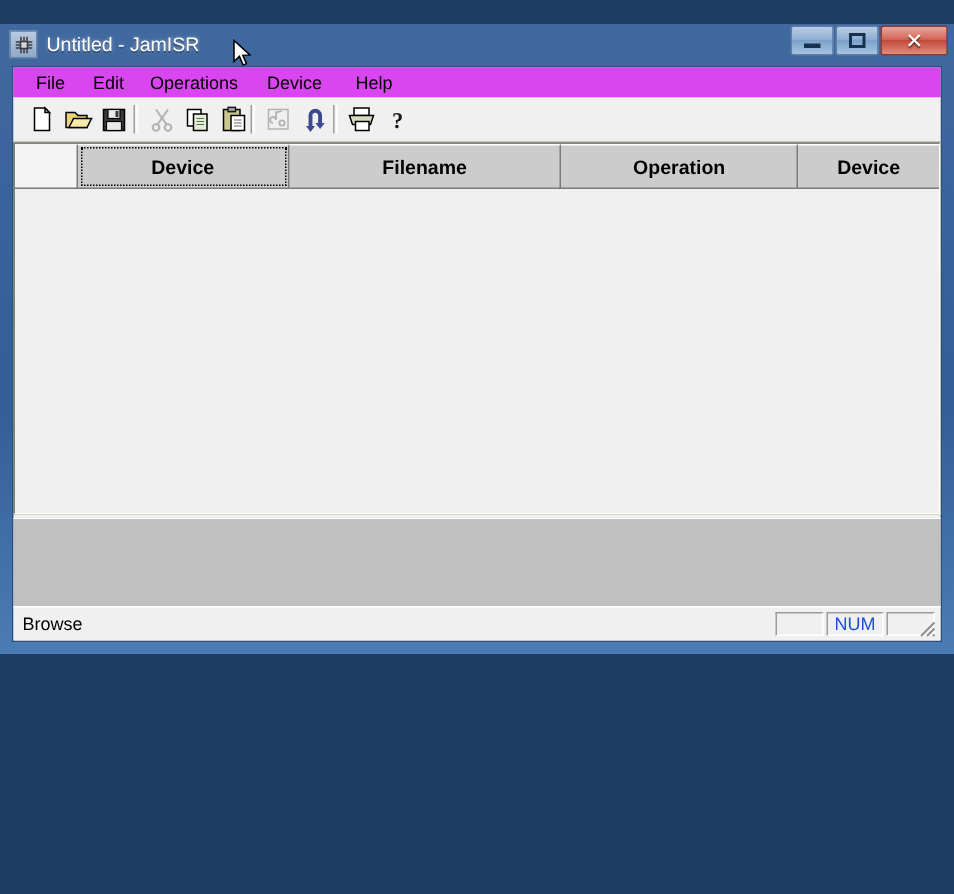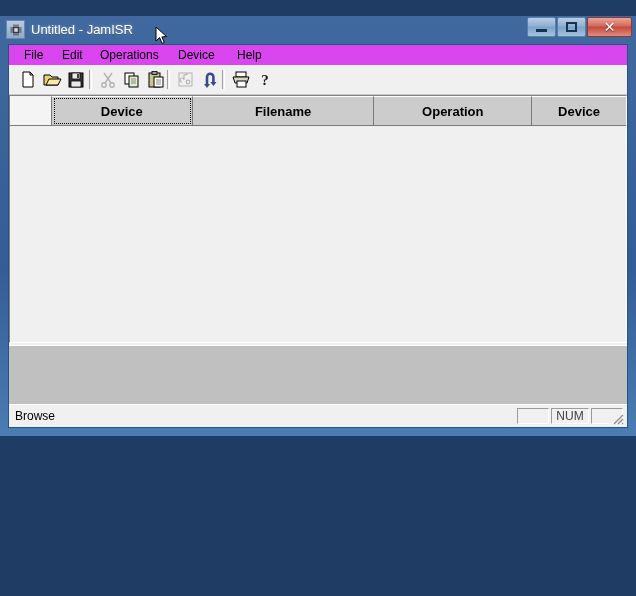--- a/index.html
+++ b/index.html
@@ -70,21 +70,21 @@
   
   .clientfill{position:absolute;left:0;top:300px;right:0;bottom:22px;background:#c0c0c0;
               border-top:1px solid #ffffff;}
 
   
   .statusbar{position:absolute;left:0;right:0;bottom:0;height:22px;background:#f0f0f0;
              border-top:1px solid #ffffff;}
   .status-text{position:absolute;left:6px;top:4px;font-size:12px;color:#000;}
   .spane{position:absolute;top:3px;height:16px;box-sizing:border-box;
          border:1px solid #9b9b9b;border-right-color:#ffffff;border-bottom-color:#ffffff;
-         background:#f0f0f0;font-size:12px;color:#404040;
+         background:#f0f0f0;font-size:12px;color:#1d4ed8;
          display:flex;align-items:center;justify-content:center;}
   .gripper{position:absolute;right:2px;bottom:1px;width:14px;height:14px;}
 
   
   .cursor{position:absolute;left:155px;top:10px;width:13px;height:20px;pointer-events:none;}
 </style>
 </head>
 <body>
 
 <div class="window">

